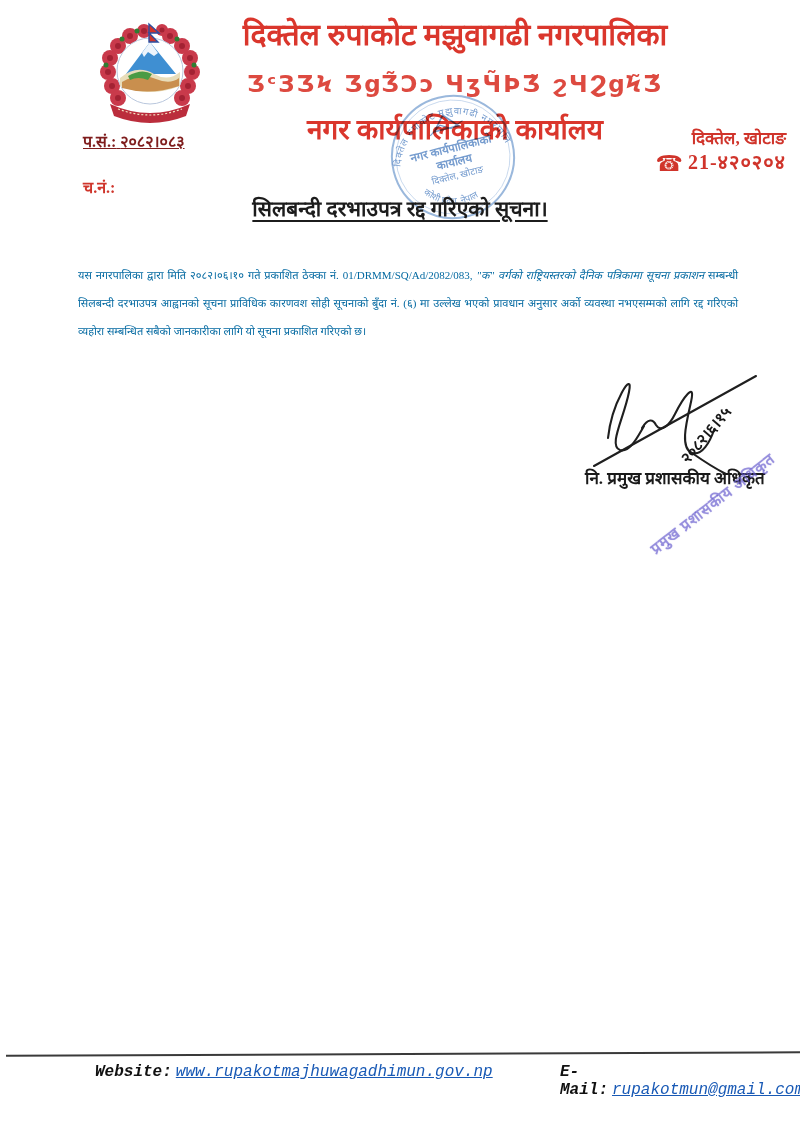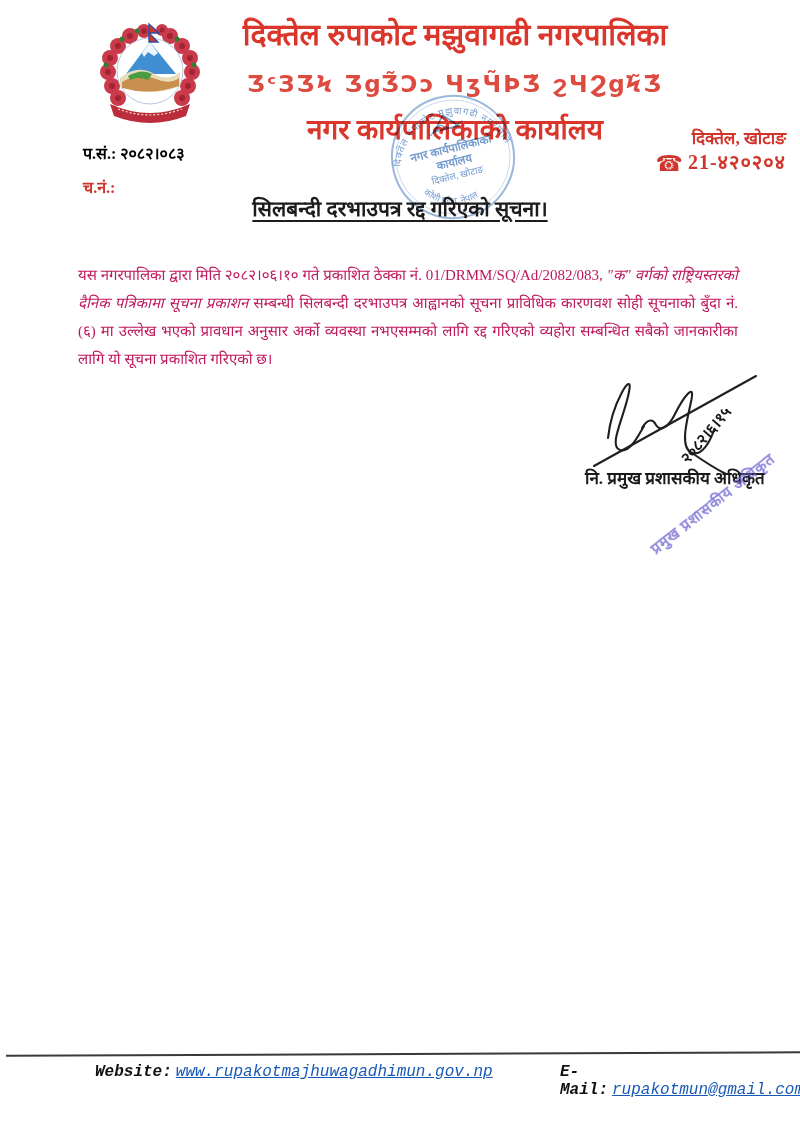--- a/index.html
+++ b/index.html
@@ -14,28 +14,28 @@
   .emblem { position:absolute; left:92px; top:16px; width:116px; height:116px; }
   .head-block { position:absolute; left:170px; right:60px; top:18px; text-align:center; }
   .head-line1 { font-size:30px; font-weight:bold; color:#da362c; line-height:1.15; }
   .head-line2 { font-size:23px; font-weight:bold; color:#dd4a40; letter-spacing:2px; line-height:1.2; margin-top:18px;
                 font-family:"DejaVu Sans","Liberation Sans",sans-serif; }
   .head-line3 { font-size:28px; font-weight:bold; color:#da362c; line-height:1.15; margin-top:16px; }
   .round-stamp { position:absolute; left:378px; top:82px; width:150px; height:150px; opacity:.78; mix-blend-mode:multiply; }
   .location-line { position:absolute; right:14px; top:126px; font-size:17px; font-weight:bold; color:#d0342b; }
   .phone-line { position:absolute; right:14px; top:148px; font-size:20px; font-weight:bold; color:#d0342b; letter-spacing:1px;}
   .phone-glyph { font-family:"DejaVu Sans",sans-serif; font-size:22px; vertical-align:-2px; margin-right:4px;}
-  .refno  { position:absolute; left:83px; top:142px; font-size:16px; font-weight:bold; color:#000000; }
+  .refno  { position:absolute; left:83px; top:130px; font-size:16px; font-weight:bold; color:#7f1d1d;text-decoration:underline; }
   .dispno { position:absolute; left:83px; top:176px; font-size:16px; font-weight:bold; color:#cf352b; }
   
   .notice-title { position:absolute; left:0; right:0; top:194px; text-align:center; font-size:21px; font-weight:bold; }
   .notice-title span { text-decoration:underline; text-underline-offset:4px; }
   .pub-date { position:absolute; left:0; right:0; top:228px; text-align:center; font-size:17px; }
-  .body-par { position:absolute; left:78px; right:62px; top:261px; font-size:15px; line-height:28px;
-              text-align:justify; color:#be185d; }
+  .body-par { position:absolute; left:78px; right:62px; top:261px; font-size:11px; line-height:28px;
+              text-align:justify; color:#0369a1; }
   .body-par .seg-italic { font-style:italic; }
   
   .signature { position:absolute; left:586px; top:356px; width:200px; height:125px; }
   .officer-title { position:absolute; left:585px; top:466px; font-size:17px; font-weight:600; color:#1a1a1a; white-space:nowrap; }
   .faint-stamp { position:absolute; left:652px; top:540px; width:230px; font-size:15px; font-weight:bold;
                  color:rgba(104,92,205,0.55); transform:rotate(-38deg); transform-origin:left center;
                  letter-spacing:1px; white-space:nowrap; text-shadow:0 0 1px rgba(104,92,205,.35); }
   
   .footer-rule { position:absolute; left:6px; right:0; top:1053px; height:2px; background:#3a3a3a; transform:rotate(-0.25deg); }
   .footer-row { position:absolute; left:0; right:0; top:1063px; height:22px;

